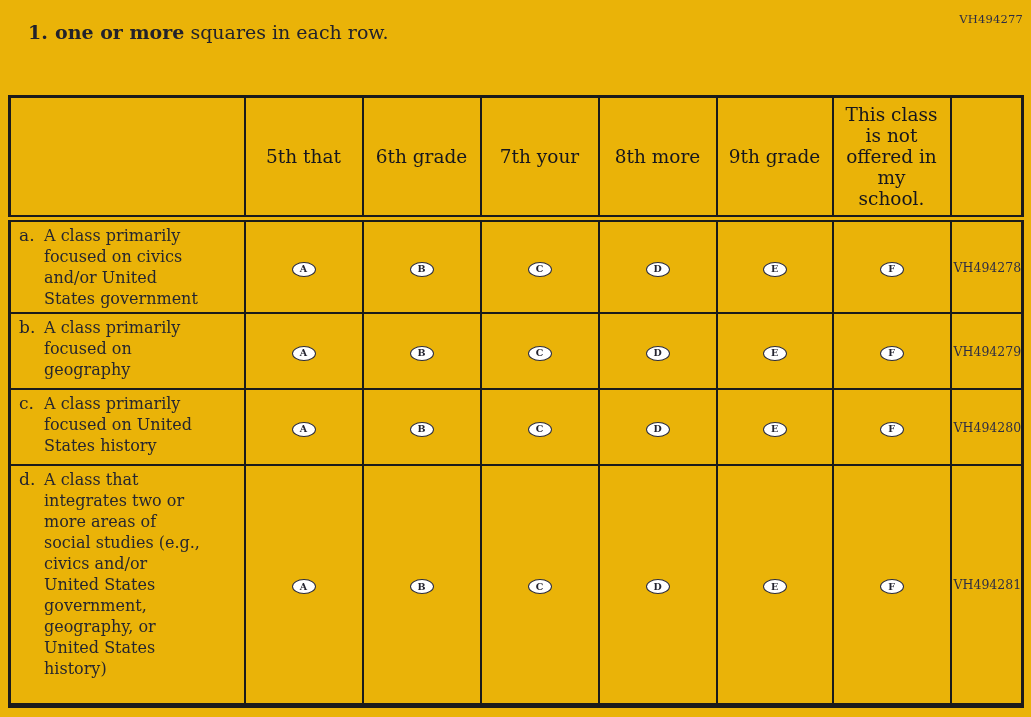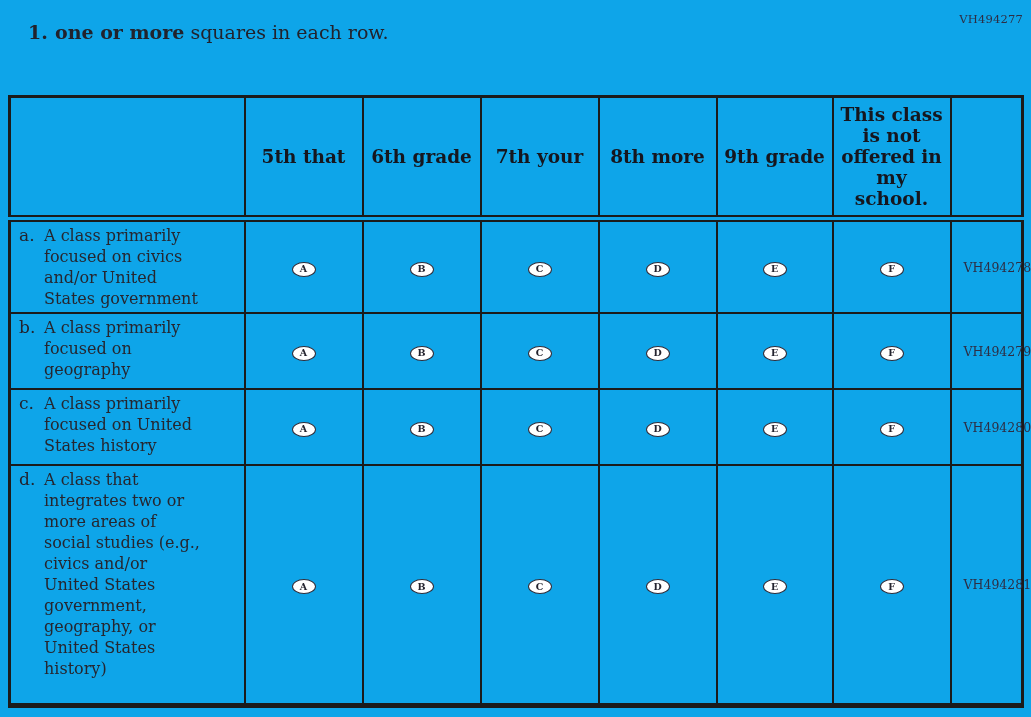--- a/index.html
+++ b/index.html
@@ -1,21 +1,21 @@
 <!DOCTYPE html>
 <html><head>
 <meta charset="utf-8">
 <style>
   * { margin: 0; padding: 0; box-sizing: border-box; }
   html, body { background: #ffffff; }
   .page {
     position: relative;
     width: 1031px;
     height: 717px;
-    background: #0ea5e9;
+    background: #eab308;
     font-family: "DejaVu Serif", "Liberation Serif", serif;
     color: #23232e;
     overflow: hidden;
   }
 
   .form-code-top {
     position: absolute;
     top: 12px;
     right: 8px;
     font-size: 11.5px;
@@ -50,21 +50,21 @@
     table-layout: fixed;
     border: 3px solid #1b1b1b;
     border-bottom-width: 5px;
   }
   table.grid th, table.grid td {
     border: 2px solid #1b1b1b;
   }
   table.grid th {
     border-bottom: 7px double #1b1b1b;
     font-size: 18.5px;
-    font-weight: bold;
+    font-weight: normal;
     line-height: 21px;
     text-align: center;
     vertical-align: middle;
     white-space: pre-line;
     color: #16161e;
     padding: 4px 2px;
   }
   tr.r-head { height: 122px; }
   tr.r-a { height: 86px; }
   tr.r-b { height: 76px; }
@@ -111,21 +111,21 @@
     line-height: 1;
     color: #23232e;
     transform: translateY(-0.5px);
   }
 
   td.code {
     text-align: center;
     vertical-align: middle;
     font-size: 12.5px;
     color: #2e2e44;
-    padding: 0 12px;
+    padding: 0 2px;
   }
 </style>
 </head>
 <body>
 
 <div class="page">
 
   <div class="form-code-top">VH494277</div>
 
   <div class="question">

